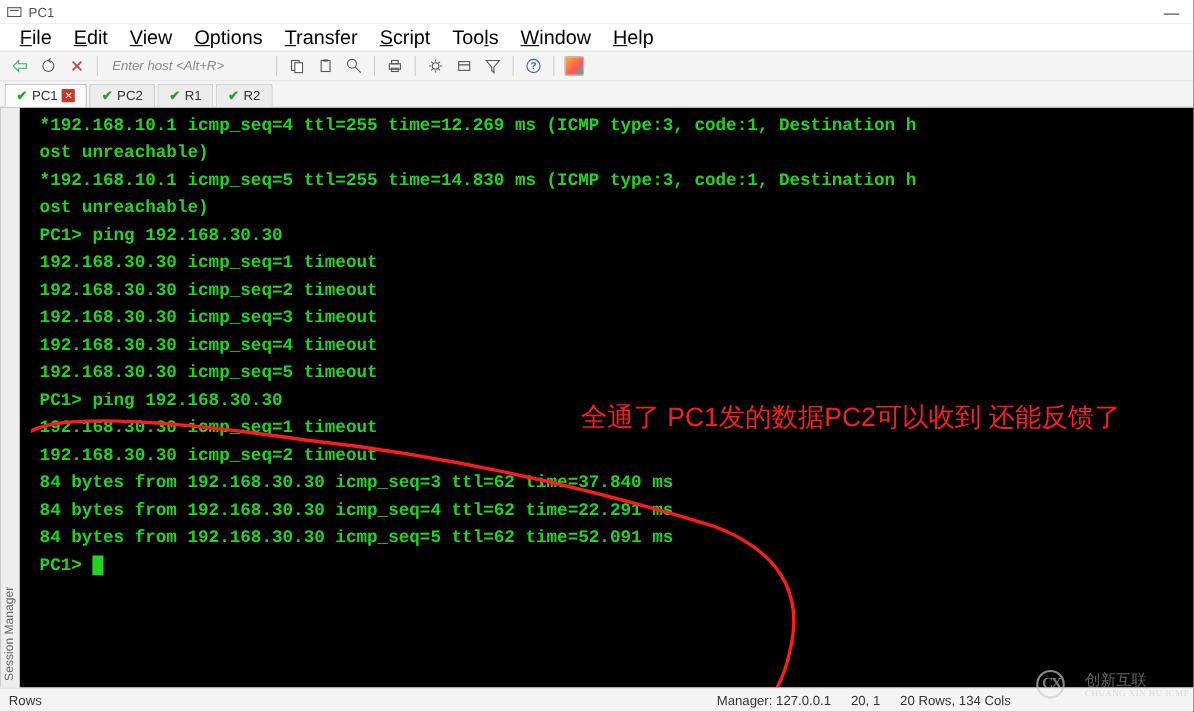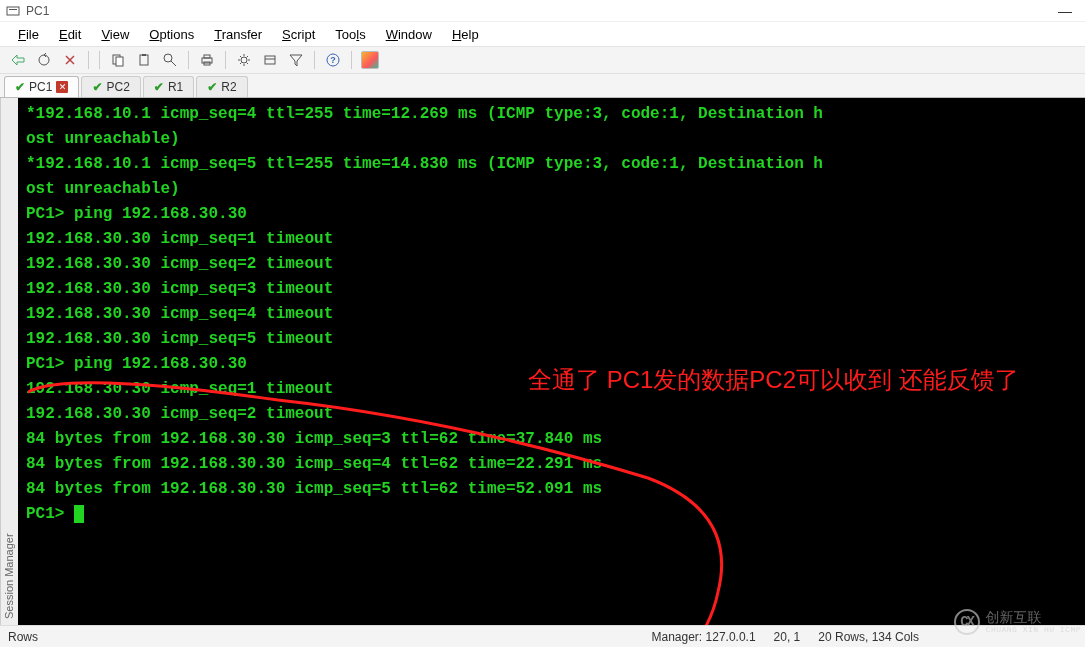--- a/index.html
+++ b/index.html
@@ -27,21 +27,21 @@
   .win-controls { margin-left: auto; display: flex; gap: 12px; }
   .win-controls span { width: 28px; text-align:center; color:#333; font-size: 14px; }
   .menubar {
     height: 24px;
     display: flex;
     align-items: center;
     padding: 4px 8px;
     gap: 0;
     background: #fff;
   }
-  .menubar .menu { padding: 2px 10px; font-size: 13px; color: #000; }
+  .menubar .menu { padding: 2px 10px; font-size: 18px; color: #000; }
   .menubar .menu u { text-decoration: underline; }
   .toolbar {
     height: 28px;
     display: flex;
     align-items: center;
     padding: 0 6px;
     gap: 2px;
     background: #f4f4f4;
     border-top: 1px solid #e4e4e4;
     border-bottom: 1px solid #e0e0e0;
@@ -108,21 +108,21 @@
     transform: rotate(180deg);
   }
   .terminal {
     flex: 1;
     background: #000;
     color: #22d422;
     font-family: "Consolas", "Courier New", monospace;
     font-size: 16px;
     font-weight: bold;
     line-height: 25px;
-    padding: 4px 8px;
+    padding: 4px 18px;
     white-space: pre;
     overflow: hidden;
     position: relative;
   }
   .terminal .line { display:block; }
   .cursor {
     display: inline-block;
     width: 10px; height: 18px;
     background: #22d422;
     vertical-align: middle;
@@ -150,26 +150,26 @@
     background: #f4f4f4;
     border-top: 1px solid #ddd;
     font-size: 12px;
     color: #333;
     gap: 18px;
   }
   .statusbar .spacer { flex: 1; }
   .watermark {
     position: absolute;
     right: 4px; bottom: 12px;
-    display: flex; align-items:flex-start; gap:6px;
+    display: flex; align-items:flex-end; gap:18px;
     color: #999;
     font-size: 14px;
     font-weight: 500;
     opacity: 0.65;
-    font-family: Liberation Mono, monospace;
+    font-family: Liberation Serif, serif;
   }
   .watermark .wm-badge {
     width: 26px; height: 26px;
     border: 2px solid #ccc;
     border-radius: 50%;
     display:flex; align-items:center; justify-content:center;
     font-weight:bold; color:#bbb;
     letter-spacing:-2px;
   }
   .watermark .sub { font-size: 8px; letter-spacing: 0.5px; color:#ccc; display:block; margin-top:-2px;}
@@ -213,20 +213,21 @@
         <circle cx="8" cy="8" r="5" fill="none" stroke="#555"></circle>
         <path d="M8 3 L10 1 M8 3 L10 5" stroke="#555"></path>
       </svg>
   </span>
   <span class="tb-btn">
     <svg width="16" height="16" viewBox="0 0 16 16">
         <path d="M4 4 L12 12 M12 4 L4 12" stroke="#b44" stroke-width="1.5"></path>
       </svg>
   </span>
   <span class="tb-sep"></span>
+  <span class="host-entry">Enter host &lt;Alt+R&gt;</span>
   <span class="tb-sep"></span>
   <span class="tb-btn">
     <svg width="16" height="16" viewBox="0 0 16 16">
         <rect x="3" y="3" width="7" height="9" fill="none" stroke="#555"></rect>
         <rect x="6" y="5" width="7" height="9" fill="#fff" stroke="#555"></rect>
       </svg>
   </span>
   <span class="tb-btn">
     <svg width="16" height="16" viewBox="0 0 16 16">
         <rect x="4" y="3" width="8" height="10" fill="none" stroke="#555"></rect>

